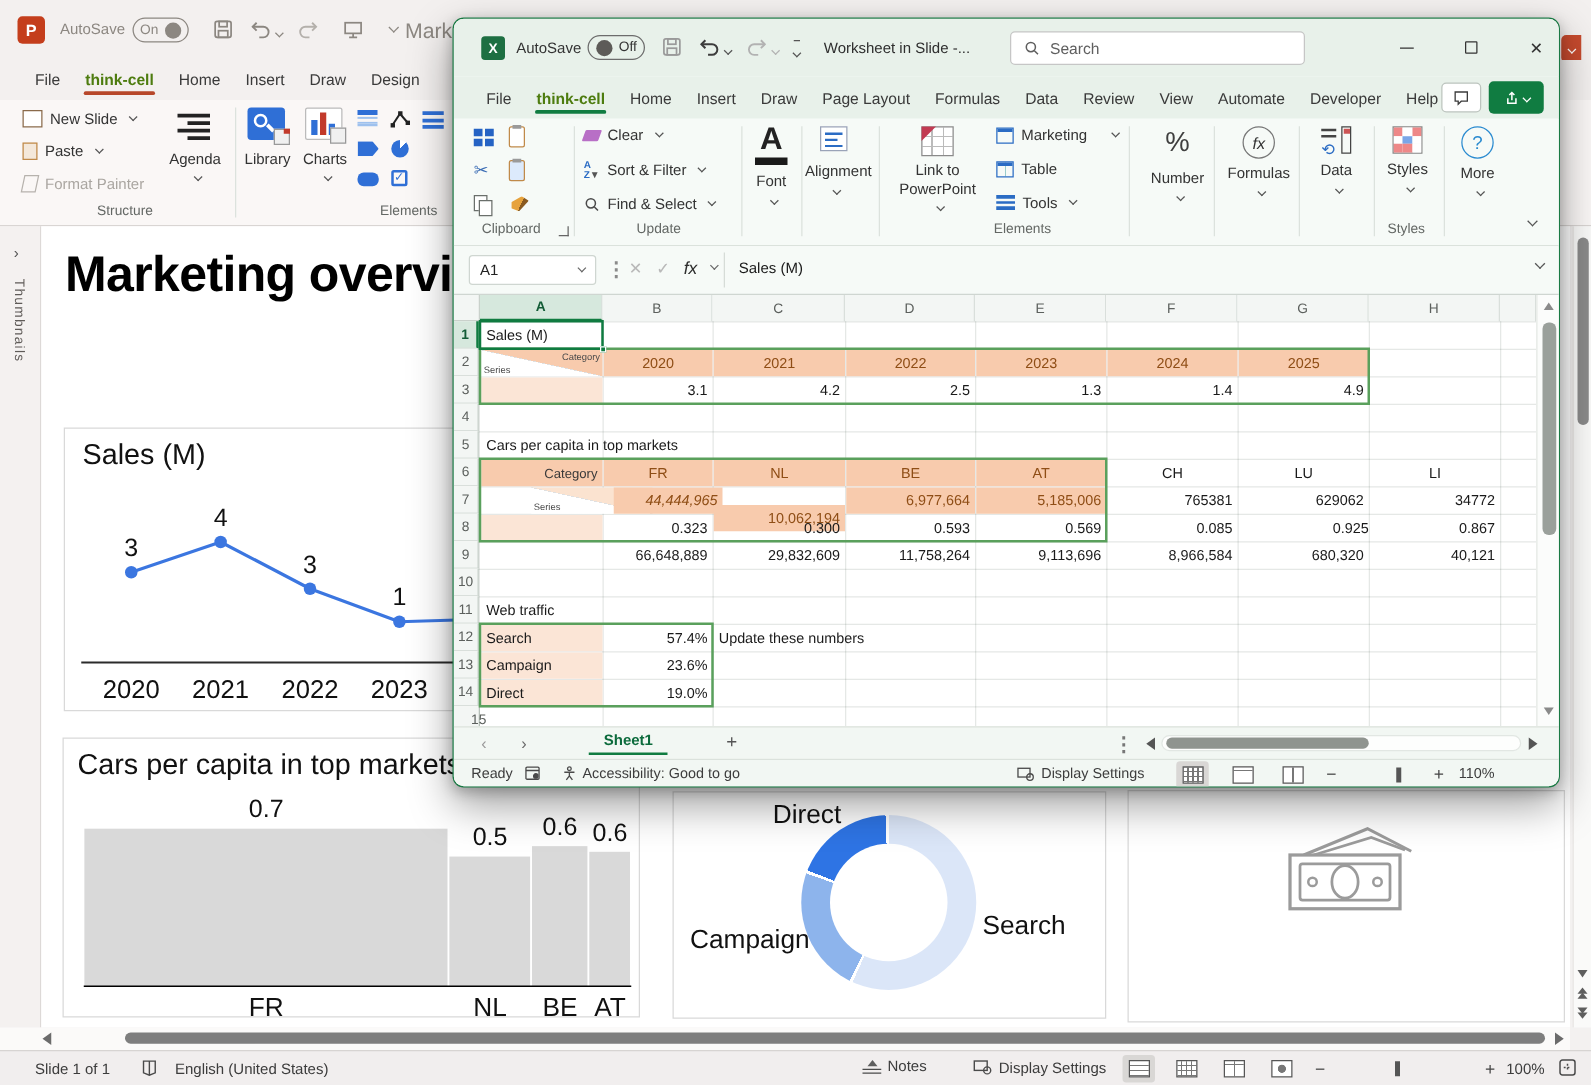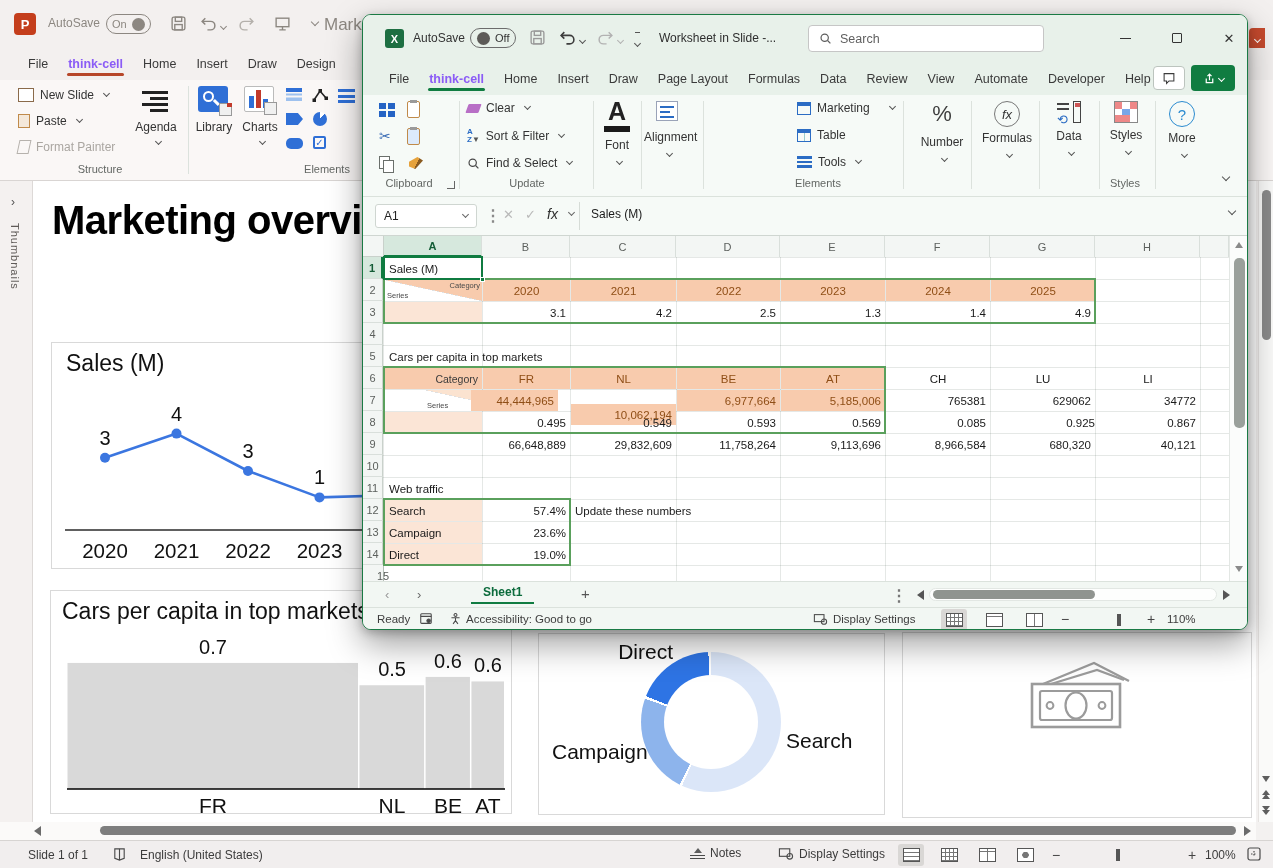--- a/index.html
+++ b/index.html
@@ -3,21 +3,21 @@
 <meta charset="utf-8">
 <style>
   html,body{margin:0;padding:0;background:#d8d8d8}
   *{box-sizing:border-box}
   #root{position:relative;width:1273px;height:868px;overflow:hidden;font-family:"Liberation Sans",sans-serif;background:#f3f1f0}
   .abs{position:absolute}
   .flex{display:flex;align-items:center}
   
   .tabrow{display:flex;align-items:flex-end;height:100%}
   .tab{position:relative;padding:7px 10px 9px 10px;font-size:12.5px;color:#3a3a3a;cursor:default;white-space:nowrap}
-  .tab.active{font-weight:700;color:#8b5cf6}
+  .tab.active{font-weight:700;color:#4d7c0f}
   .tab.active::after{content:"";position:absolute;left:9px;right:9px;bottom:4px;height:3px;border-radius:2px;background:var(--ul,#107c41)}
   .cv{display:inline-block;width:6px;height:6px;border-right:1.3px solid currentColor;border-bottom:1.3px solid currentColor;transform:rotate(45deg);margin-left:4px;margin-top:-3px;vertical-align:middle}
   .cvs{width:5px;height:5px}
   .sepv{position:absolute;width:1px;background:#dcе2dd;background:#dce2dd}
   .glabel{position:absolute;font-size:11px;color:#636764;text-align:center}
   .rlbl{font-size:12px;color:#333;white-space:nowrap}
   .icon16{width:16px;height:14px;display:inline-block}
   
   .ppt-chrome{background:#f3f0ef;color:#7e7a76}
   .ppt-ribbon{background:#faf7f6;border-bottom:1px solid #d9d5d3}
@@ -440,20 +440,26 @@
         <span class="cv cvs" style="color:#555"></span>
       </div>
       <div class="sepv" style="left:278px;top:6px;height:88px"></div>
       <div class="abs" style="left:281px;top:4px;width:46px;text-align:center">
         <div style="width:22px;height:20px;border:1.2px solid #9aa3b8;margin:2px auto 0;background:linear-gradient(#2b6cc4 2px,transparent 2px) 3px 4px/14px 5px no-repeat,linear-gradient(#2b6cc4 2px,transparent 2px) 3px 9px/10px 5px no-repeat,linear-gradient(#2b6cc4 2px,transparent 2px) 3px 14px/14px 5px no-repeat;background-color:#fff"></div>
         <div class="ribbtn-lbl" style="margin-top:9px">Alignment</div>
         <span class="cv cvs" style="color:#555"></span>
       </div>
       <div class="sepv" style="left:340px;top:6px;height:88px"></div>
 
+      <div class="abs" style="left:352px;top:6px;width:70px;text-align:center">
+        <div style="width:26px;height:24px;margin:0 auto;border:1px solid #8a8a8a;background:linear-gradient(90deg,transparent 7px,#bbb 7px,#bbb 8px,transparent 8px,transparent 16px,#bbb 16px,#bbb 17px,transparent 17px),linear-gradient(transparent 7px,#bbb 7px,#bbb 8px,transparent 8px,transparent 15px,#bbb 15px,#bbb 16px,transparent 16px),#fff;position:relative">
+            <div style="position:absolute;left:-1px;top:-1px;width:12px;height:12px;background:#c23a52;clip-path:polygon(0 0,100% 0,0 100%)"></div>
+          </div>
+        <div class="ribbtn-lbl" style="margin-top:4px"><span>Link to</span><br><span>PowerPoint</span> <span class="cv cvs" style="color:#555"></span></div>
+      </div>
 
       <div class="abs flex" style="left:434px;top:6px;gap:6px">
           <span style="width:14px;height:13px;border:1.3px solid #2b6cc4;background:linear-gradient(#2b6cc4 3px,transparent 3px)"></span>
           <span class="rlbl">Marketing</span>
           <span class="cv cvs" style="color:#555;margin-left:14px"></span>
         </div>
       <div class="abs flex" style="left:434px;top:33px;gap:6px">
           <span style="width:14px;height:13px;border:1.3px solid #2b6cc4;background:linear-gradient(#2b6cc4 3px,transparent 3px),linear-gradient(90deg,transparent 6px,#9cc 6px,#9cc 7px,transparent 7px)"></span>
           <span class="rlbl">Table</span>
         </div>
@@ -587,30 +593,30 @@
         <div class="cell cs-header" style="position: absolute; left: 208px; top: 132px; width: 105px; height: 21px;">NL</div>
         <div class="cell cs-header" style="position: absolute; left: 314px; top: 132px; width: 103px; height: 21px;">BE</div>
         <div class="cell cs-header" style="position: absolute; left: 418px; top: 132px; width: 104px; height: 21px;">AT</div>
         <div class="cell cs-center" style="position: absolute; left: 523px; top: 132px; width: 104px; height: 21px;">CH</div>
         <div class="cell cs-center" style="position: absolute; left: 628px; top: 132px; width: 104px; height: 21px;">LU</div>
         <div class="cell cs-center" style="position: absolute; left: 733px; top: 132px; width: 104px; height: 21px;">LI</div>
         <div style="position: absolute; left: 22px; top: 154px; width: 97px; height: 21px; background: linear-gradient(to left bottom, rgb(251, 227, 208) 49.4%, rgba(0, 0, 0, 0.12) 49.4%, rgba(0, 0, 0, 0.12) 50.6%, rgb(255, 255, 255) 50.6%); margin-left: 40px;">
           <span class="diag-top">X Extent</span>
           <span class="diag-bot">Series</span>
         </div>
-        <div class="cell cs-header-number" style="position: absolute; left: 108px; top: 154px; width: 87px; height: 21px;">44,444,965</div>
+        <div class="cell cs-header-number" style="position: absolute; left: 128px; top: 154px; width: 87px; height: 21px; font-style: italic;">44,444,965</div>
         <div class="cell cs-header-number" style="position: absolute; left: 208px; top: 168px; width: 105px; height: 21px;">10,062,194</div>
         <div class="cell cs-header-number" style="position: absolute; left: 314px; top: 154px; width: 103px; height: 21px;">6,977,664</div>
         <div class="cell cs-header-number" style="position: absolute; left: 418px; top: 154px; width: 104px; height: 21px;">5,185,006</div>
         <div class="cell cs-number" style="position: absolute; left: 523px; top: 154px; width: 104px; height: 21px;">765381</div>
         <div class="cell cs-number" style="position: absolute; left: 628px; top: 154px; width: 104px; height: 21px;">629062</div>
         <div class="cell cs-number" style="position: absolute; left: 733px; top: 154px; width: 104px; height: 21px;">34772</div>
         <div class="cell cs-fill" style="position: absolute; left: 22px; top: 176px; width: 97px; height: 21px;"></div>
-        <div class="cell cs-number" style="position: absolute; left: 120px; top: 176px; width: 87px; height: 21px;">0.495</div>
-        <div class="cell cs-number" style="position: absolute; left: 208px; top: 176px; width: 105px; height: 21px;">0.549</div>
+        <div class="cell cs-number" style="position: absolute; left: 120px; top: 176px; width: 87px; height: 21px;">0.323</div>
+        <div class="cell cs-number" style="position: absolute; left: 208px; top: 176px; width: 105px; height: 21px;">0.300</div>
         <div class="cell cs-number" style="position: absolute; left: 314px; top: 176px; width: 103px; height: 21px;">0.593</div>
         <div class="cell cs-number" style="position: absolute; left: 418px; top: 176px; width: 104px; height: 21px;">0.569</div>
         <div class="cell cs-number" style="position: absolute; left: 523px; top: 176px; width: 104px; height: 21px;">0.085</div>
         <div class="cell cs-number" style="position: absolute; left: 632px; top: 176px; width: 104px; height: 21px;">0.925</div>
         <div class="cell cs-number" style="position: absolute; left: 733px; top: 176px; width: 104px; height: 21px;">0.867</div>
         <div class="cell cs-number" style="position: absolute; left: 120px; top: 198px; width: 87px; height: 21px;">66,648,889</div>
         <div class="cell cs-number" style="position: absolute; left: 208px; top: 198px; width: 105px; height: 21px;">29,832,609</div>
         <div class="cell cs-number" style="position: absolute; left: 314px; top: 198px; width: 103px; height: 21px;">11,758,264</div>
         <div class="cell cs-number" style="position: absolute; left: 418px; top: 198px; width: 104px; height: 21px;">9,113,696</div>
         <div class="cell cs-number" style="position: absolute; left: 523px; top: 198px; width: 104px; height: 21px;">8,966,584</div>

